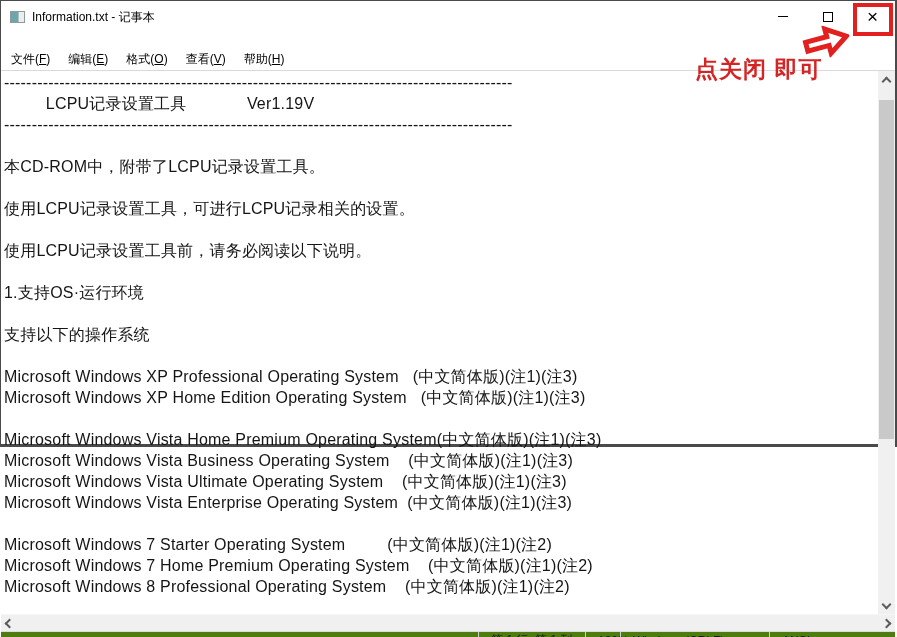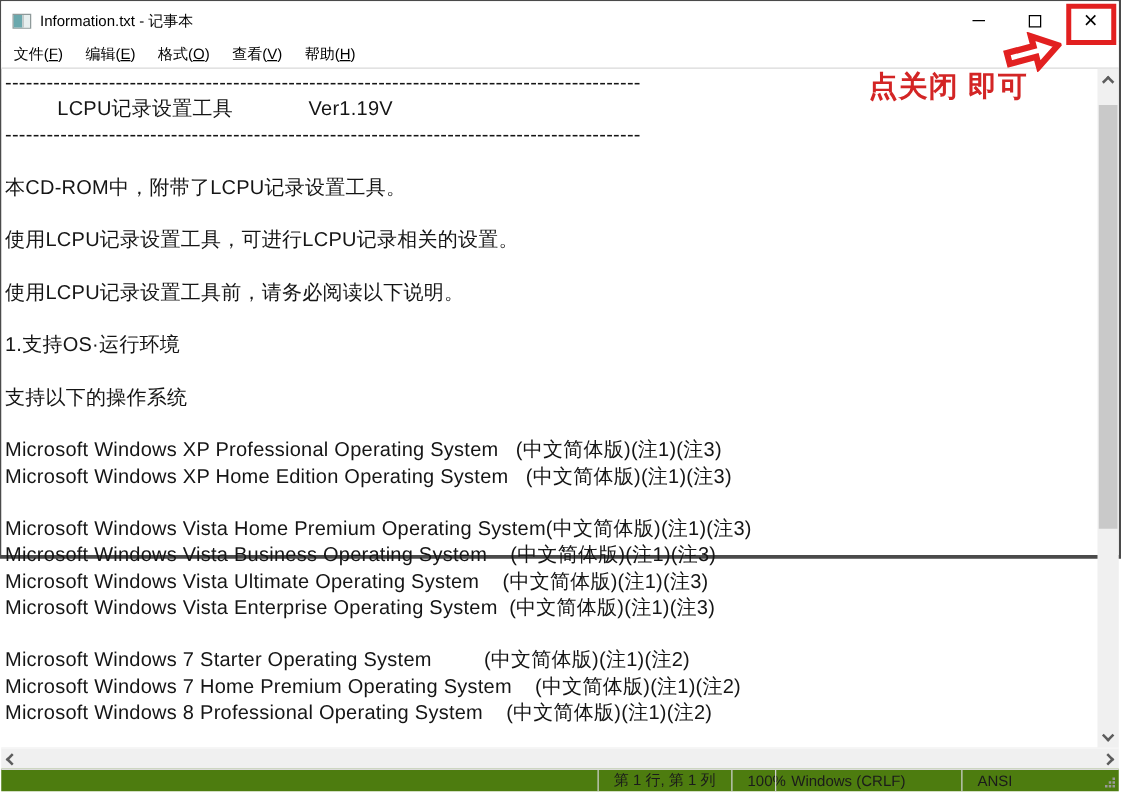--- a/index.html
+++ b/index.html
@@ -15,21 +15,21 @@
   .app-icon .ic-r { flex:1; background:#e7efef; border-left:1px solid #b5bdbd; }
   .title { margin-left:7px; font-size:12px; color:#000; }
   .controls { position:absolute; right:0; top:0; height:31px; display:flex; }
   .ctrl { width:45px; height:31px; display:flex; align-items:center; justify-content:center; cursor:default; }
   .min-glyph { width:10px; height:1px; background:#000; display:block; }
   .max-glyph { width:10px; height:10px; border:1px solid #000; display:block; }
   .close-glyph { font-size:19px; line-height:19px; color:#000; font-weight:400; }
 
   
   .menubar { height:22px; display:flex; align-items:center; padding-left:1px;
-             border-bottom:1px solid #d9d9d9; background:#fff; }
+             border-bottom:1px solid #d9d9d9; background:#fff;margin-top:16px; }
   .menu-item { font-size:12px; color:#000; padding:3px 9px; white-space:nowrap; }
 
   
   .content-row { display:flex; height:543px; }
   .text-area { flex:1; overflow:hidden; padding:1px 0 0 3px; cursor:text; }
   .tl { height:21px; line-height:21px; white-space:pre; font-size:16px; color:#151515; letter-spacing:.2px; }
 
   
   .vscroll { width:17px; background:#f0f0f0; display:flex; flex-direction:column; }
   .vbtn { height:16px; display:flex; align-items:center; justify-content:center; }

